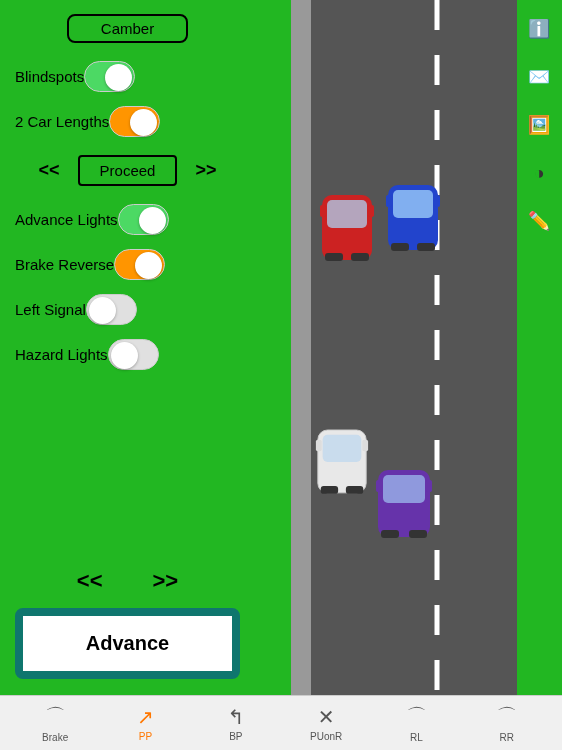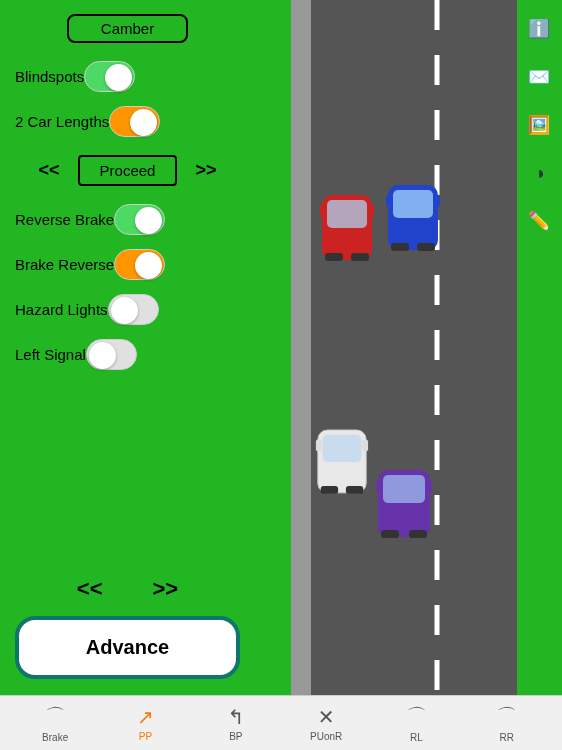--- a/index.html
+++ b/index.html
@@ -135,22 +135,22 @@
       font-weight: bold;
       cursor: pointer;
       color: #000;
       background: none;
       border: none;
     }
 
     
     .advance-btn {
       background: #fff;
-      border: 4px solid #0f766e;
-      border-radius: 20px;
+      border: 8px solid #0f766e;
+      border-radius: 8px;
       padding: 16px;
       font-size: 20px;
       font-weight: 600;
       cursor: pointer;
       width: 100%;
       text-align: center;
       margin-bottom: 6px;
     }
 
     
@@ -293,42 +293,42 @@
       </div>
     </div>
 
     <div class="nav-row">
       <button class="nav-arrow">&lt;&lt;</button>
       <button class="proceed-btn">Proceed</button>
       <button class="nav-arrow">&gt;&gt;</button>
     </div>
 
     <div class="toggle-row">
-      <span class="toggle-label">Reverse Brake</span>
+      <span class="toggle-label">Advance Lights</span>
       <div class="toggle-switch on-green">
         <div class="toggle-knob"></div>
       </div>
     </div>
 
     <div class="toggle-row">
       <span class="toggle-label">Brake Reverse</span>
       <div class="toggle-switch on-orange">
         <div class="toggle-knob"></div>
       </div>
     </div>
 
     <div class="toggle-row">
+      <span class="toggle-label">Left Signal</span>
+      <div class="toggle-switch off">
+        <div class="toggle-knob"></div>
+      </div>
+    </div>
+
+    <div class="toggle-row">
       <span class="toggle-label">Hazard Lights</span>
-      <div class="toggle-switch off">
-        <div class="toggle-knob"></div>
-      </div>
-    </div>
-
-    <div class="toggle-row">
-      <span class="toggle-label">Left Signal</span>
       <div class="toggle-switch off">
         <div class="toggle-knob"></div>
       </div>
     </div>
 
     <div class="spacer"></div>
 
     <div class="bottom-nav-row">
       <button class="bottom-nav-arrow">&lt;&lt;</button>
       <button class="bottom-nav-arrow">&gt;&gt;</button>

